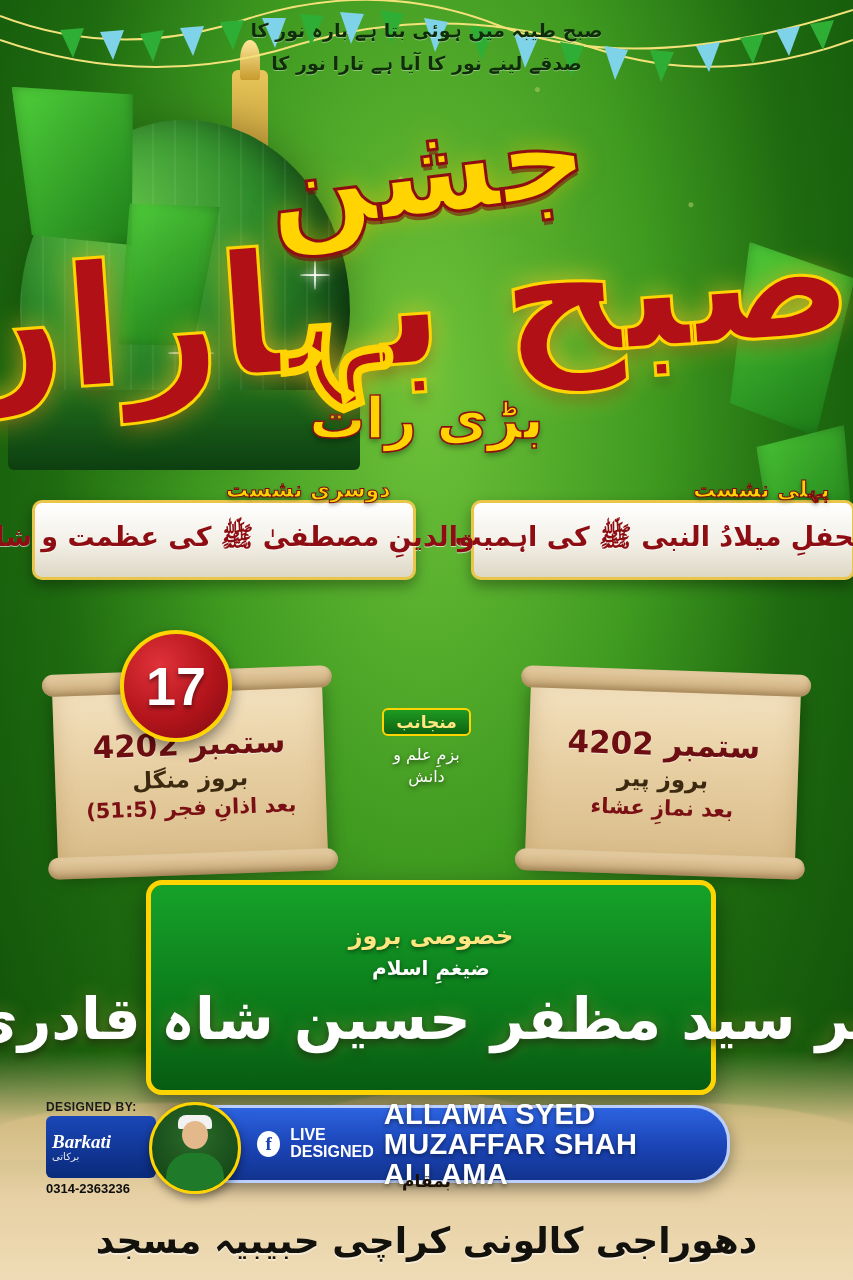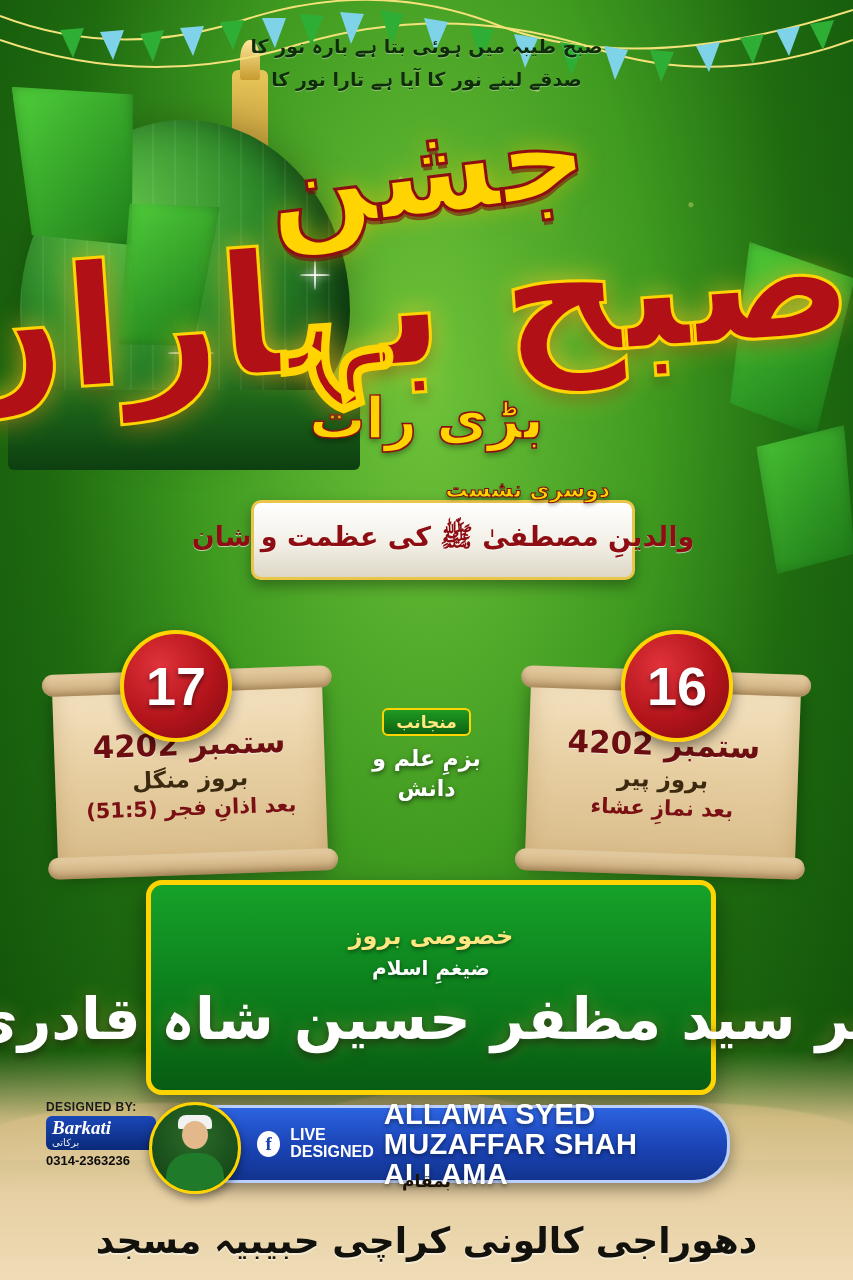--- a/index.html
+++ b/index.html
@@ -135,21 +135,20 @@
     position: absolute;
     left: 0; top: 14px;
     width: 853px;
     text-align: center;
     color: #0f2d0a;
     font-size: 19px;
     line-height: 1.75;
     font-weight: bold;
     text-shadow: 0 1px 0 rgba(255,255,255,0.35);
     z-index: 6;
-    margin-top: 16px;
   }
 
   
   .title-wrap {
     position: absolute;
     left: 0; top: 110px;
     width: 853px;
     text-align: center;
     z-index: 7;
   }
@@ -315,22 +314,22 @@
     background: linear-gradient(180deg, #1f9a22, #0d6310);
     border: 2px solid #ffd400;
     border-radius: 6px;
     padding: 2px 12px;
     font-size: 17px;
     font-weight: bold;
     color: #ffe680;
     margin-bottom: 8px;
   }
   .bazm-line {
-    font-size: 22px;
-    font-weight: bold;
+    font-size: 16px;
+    font-weight: normal;
     color: #ffffff;
     text-shadow: 0 2px 5px rgba(0,0,0,0.6);
     line-height: 1.35;
   }
 
   
   .speaker-panel {
     position: absolute;
     left: 146px;
     top: 880px;
@@ -379,21 +378,21 @@
   .designed-label {
     font-size: 12px;
     font-weight: bold;
     color: #1a1a1a;
     letter-spacing: .4px;
   }
   .designed-logo {
     margin-top: 2px;
     background: linear-gradient(180deg, #1a47b8, #0a2a7a);
     border-radius: 6px;
-    padding: 2px 6px;
+    padding: 16px 6px;
     color: #ffffff;
   }
   .designed-brand {
     font-family: "Liberation Serif", serif;
     font-style: italic;
     font-size: 19px;
     font-weight: bold;
     line-height: 1;
   }
   .designed-sub {
@@ -568,20 +567,24 @@
   </div>
 
   <div class="title-wrap">
     <div class="title-jashn ur">جشن</div>
     <div class="title-subh ur">صبح بہاراں</div>
     <div class="title-badi ur">بڑی رات</div>
   </div>
 
   <div class="sessions">
     <div class="session">
+      <div class="session-label ur">پہلی نشست</div>
+      <div class="session-text ur">محفلِ میلادُ النبی ﷺ کی اہمیت</div>
+    </div>
+    <div class="session">
       <div class="session-label ur">دوسری نشست</div>
       <div class="session-text ur">والدینِ مصطفیٰ ﷺ کی عظمت و شان</div>
     </div>
   </div>
 
   <div class="scrolls">
     <div class="scroll right">
       <div class="scroll-body">
         <div class="scroll-date ur">ستمبر 2024</div>
         <div class="scroll-day ur">بروز پیر</div>
@@ -589,21 +592,20 @@
       </div>
     </div>
     <div class="scroll left">
       <div class="scroll-body">
         <div class="scroll-date ur">ستمبر 2024</div>
         <div class="scroll-day ur">بروز منگل</div>
         <div class="scroll-time ur">بعد اذانِ فجر (5:15)</div>
       </div>
     </div>
 
-    <div class="date-badge right">16</div>
     <div class="date-badge left">17</div>
 
     <div class="bazm">
       <div class="bazm-tag ur">منجانب</div>
       <div class="bazm-line ur">بزمِ علم و</div>
       <div class="bazm-line ur">دانش</div>
     </div>
   </div>
 
   <div class="speaker-panel">

